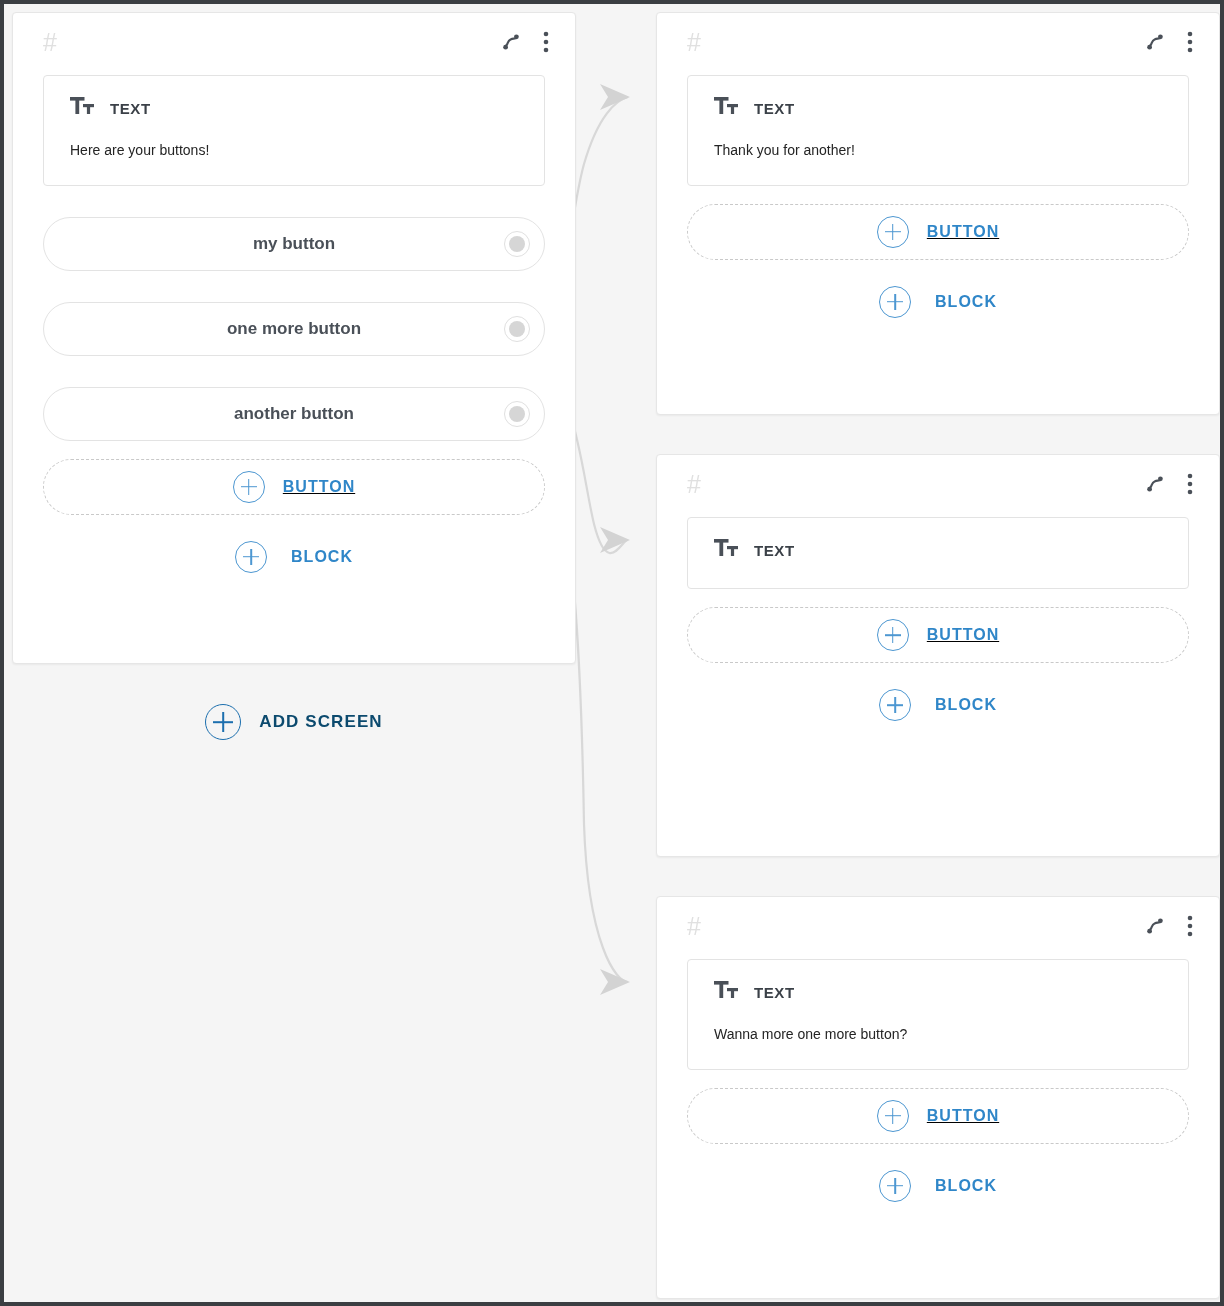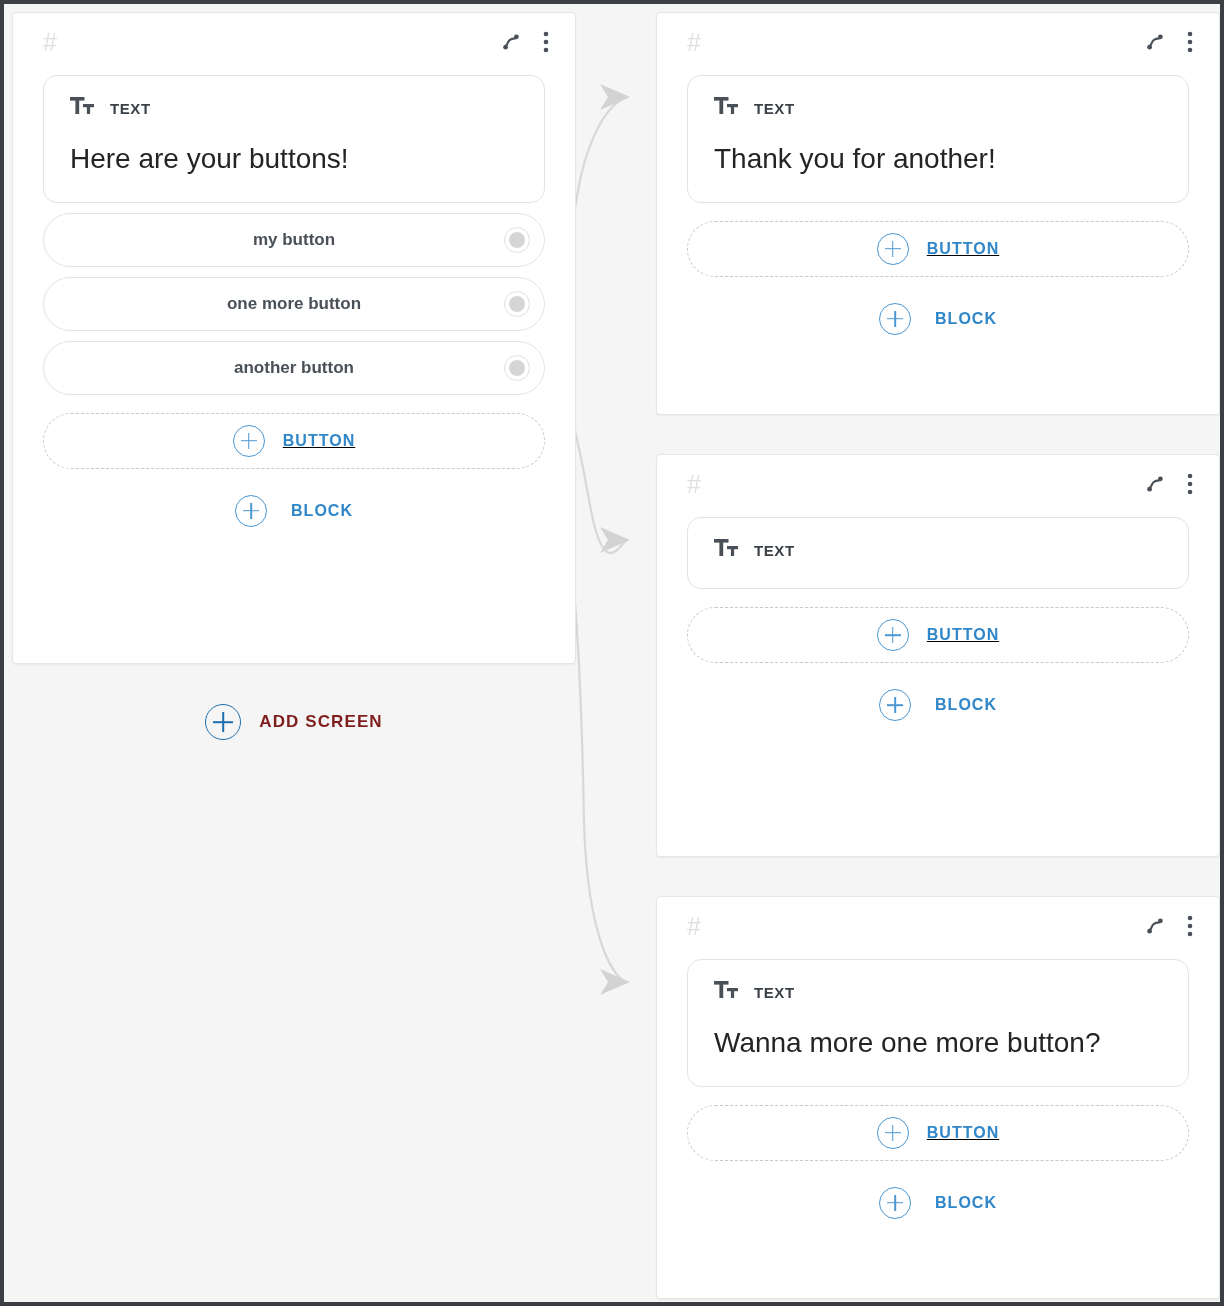--- a/index.html
+++ b/index.html
@@ -42,43 +42,43 @@
     line-height: 1;
     user-select: none;
   }
   .head-actions { display: flex; align-items: center; gap: 22px; }
   .icon-btn { display: flex; align-items: center; justify-content: center; cursor: pointer; }
 
   
   .block-text {
     margin: 4px 30px 0 30px;
     border: 1px solid #e3e3e3;
-    border-radius: 14px;
+    border-radius: 4px;
     padding: 20px 26px 26px 26px;
     background: #fff;
   }
   .block-label { display: flex; align-items: center; gap: 16px; }
   .block-label-name {
     font-size: 15px;
     font-weight: 600;
     letter-spacing: 0.6px;
     color: #3b4148;
   }
   .block-body {
     margin-top: 22px;
-    font-size: 28px;
+    font-size: 14px;
     color: #242424;
     font-weight: 400;
     line-height: 1.2;
   }
 
   
   .pill {
     position: relative;
-    margin: 10px 30px 0 30px;
+    margin: 31px 30px 0 30px;
     height: 54px;
     border: 1px solid #e3e3e3;
     border-radius: 27px;
     background: #fff;
     display: flex;
     align-items: center;
     justify-content: center;
     cursor: pointer;
   }
   .pill-label {
@@ -137,21 +137,21 @@
   .plus-circle::before { left: 7px; right: 7px; top: 50%; height: 1.6px; transform: translateY(-50%); }
   .plus-circle::after { top: 7px; bottom: 7px; left: 50%; width: 1.6px; transform: translateX(-50%); }
   .add-label {
     font-size: 16px;
     font-weight: 700;
     letter-spacing: 1px;
     color: #2f86c8;
   }
   .plus-circle.dark { border-color: #1c6fae; }
   .plus-circle.dark::before, .plus-circle.dark::after { background: #1c6fae; }
-  .add-label.dark { color: #7f1d1d; }
+  .add-label.dark { color: #0c4a6e; }
 
   
   #add-screen {
     position: absolute;
     left: 8px; top: 700px;
     width: 564px;
     display: flex;
     align-items: center;
     justify-content: center;
     gap: 18px;

